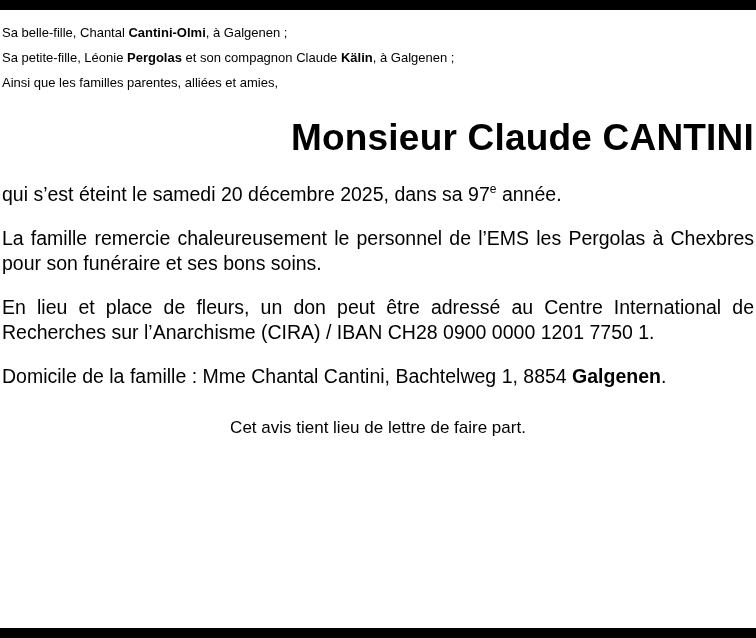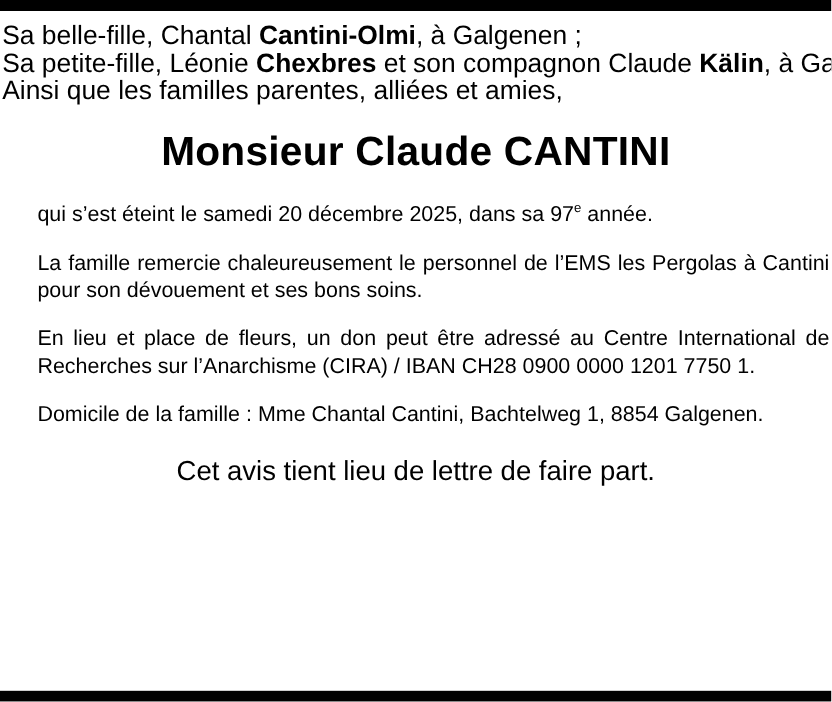--- a/index.html
+++ b/index.html
@@ -29,89 +29,88 @@
     background: #000000;
     width: 100%;
     position: absolute;
     bottom: 0;
     left: 0;
   }
   .body-area {
     padding: 10px 2px 0 2px;
   }
   .intro-line {
-    font-size: 24px;
+    font-size: 13px;
     line-height: 25px;
     white-space: nowrap;
   }
   .intro-line b {
     font-weight: bold;
   }
   .deceased-name {
-    text-align: center;
+    text-align: right;
     font-size: 37px;
     font-weight: bold;
     letter-spacing: 0.2px;
     margin: 22px 0 18px 0;
     line-height: 42px;
   }
   .para {
     font-size: 19.5px;
     line-height: 25px;
     margin-bottom: 19px;
     text-align: justify;
-    margin-left: 32px;
   }
   .para.nojust {
     text-align: left;
   }
   .para b {
-    font-weight: normal;
+    font-weight: bold;
     text-align: center;
   }
   .sup {
     font-size: 12px;
     vertical-align: super;
   }
   .closing {
     text-align: center;
-    font-size: 25px;
+    font-size: 17px;
     line-height: 25px;
     margin-top: 26px;
   }
 </style>
 </head>
 <body>
 
 <div class="notice">
 
   <div class="rule-top"></div>
 
   <div class="body-area">
 
     <div class="intro-line">
       <span>Sa belle-fille, Chantal </span><b>Cantini-Olmi</b><span>, à Galgenen ;</span>
     </div>
 
     <div class="intro-line">
-      <span>Sa petite-fille, Léonie </span><b>Chexbres</b><span> et son compagnon Claude </span><b>Kälin</b><span>, à Galgenen ;</span>
+      <span>Sa petite-fille, Léonie </span><b>Pergolas</b><span> et son compagnon Claude </span><b>Kälin</b><span>, à Galgenen ;</span>
     </div>
 
     <div class="intro-line">Ainsi que les familles parentes, alliées et amies,</div>
 
 
     <div class="deceased-name">Monsieur Claude CANTINI</div>
 
     <div class="para nojust">
       <span>qui s’est éteint le samedi 20 décembre 2025, dans sa 97</span><span class="sup">e</span><span> année.</span>
     </div>
 
 
 
-    <div class="para">La famille remercie chaleureusement le personnel de l’EMS les Pergolas à Cantini pour son dévouement et ses bons soins.</div>
+    <div class="para">La famille remercie chaleureusement le personnel de l’EMS les Pergolas à Chexbres pour son funéraire et ses bons soins.</div>
 
     <div class="para">En lieu et place de fleurs, un don peut être adressé au Centre International de Recherches sur l’Anarchisme (CIRA) / IBAN CH28 0900 0000 1201 7750 1.</div>
 
     <div class="para nojust">
       <span>Domicile de la famille : Mme Chantal Cantini, Bachtelweg 1, 8854 </span><b>Galgenen</b><span>.</span>
     </div>
 
     <div class="closing">Cet avis tient lieu de lettre de faire part.</div>
 
   </div>

